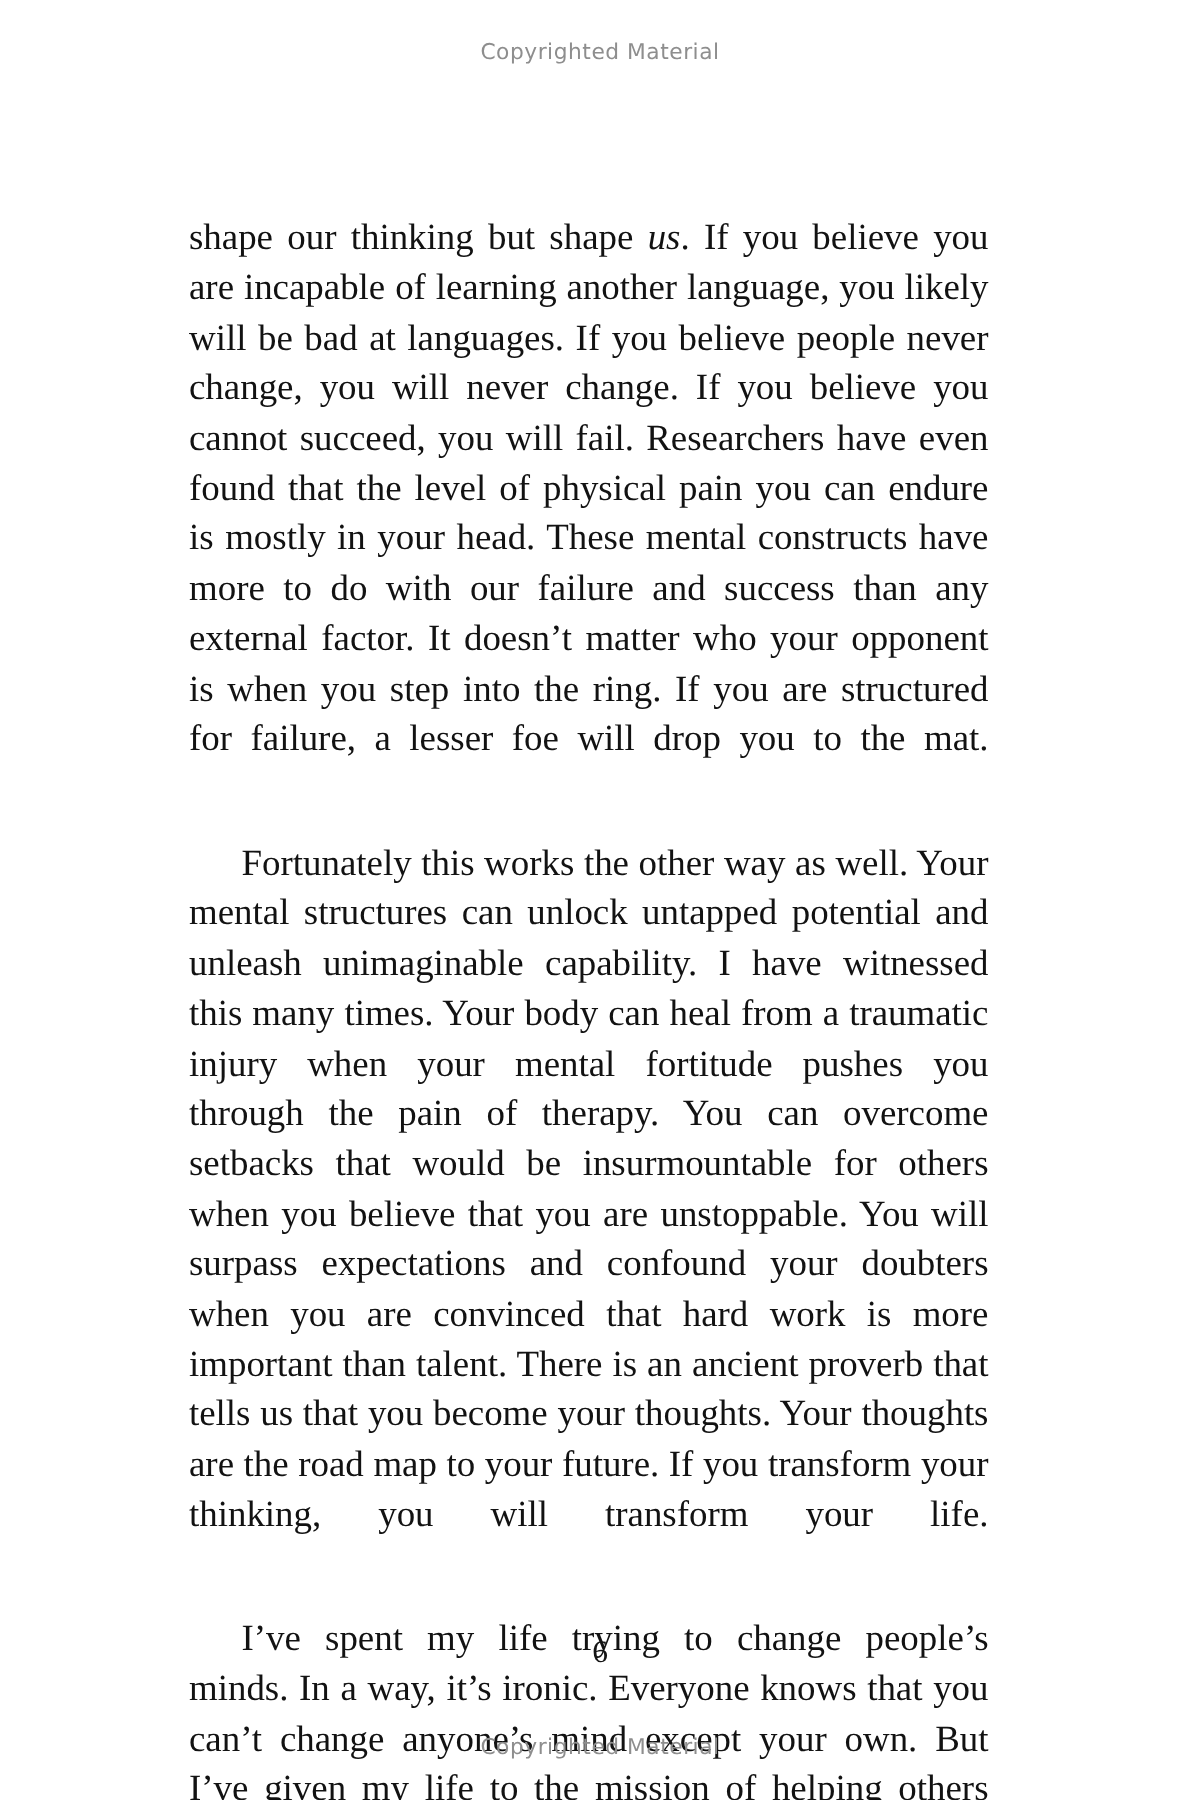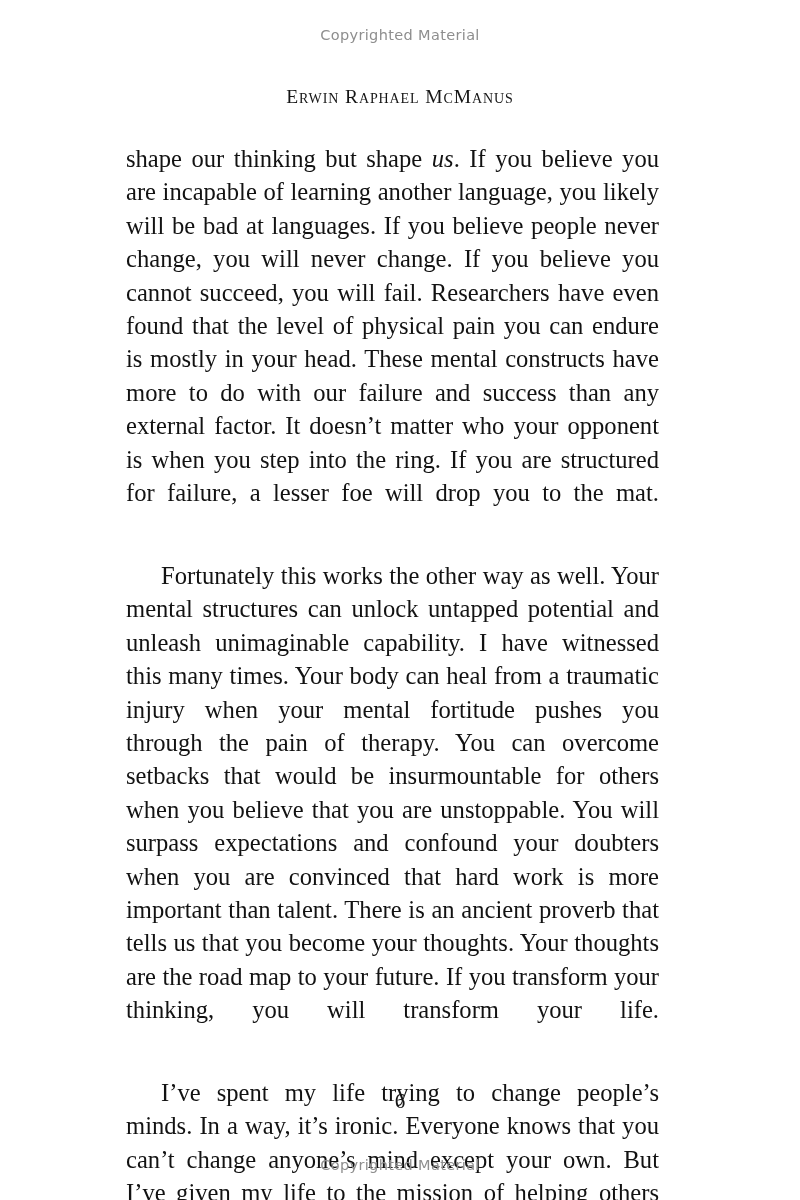--- a/index.html
+++ b/index.html
@@ -96,21 +96,20 @@
     color: #141414;
   }
 </style>
 </head>
 <body>
 
 <div class="page">
 
   <div class="watermark watermark-top">Copyrighted Material</div>
 
-  <div class="running-head">Erwin Raphael McManus</div>
 
   <div class="textblock">
 
     <p class="para cont"><span>shape our thinking but shape </span><span class="em-italic">us</span><span>. If you believe you are incapable of learning another language, you likely will be bad at languages. If you believe people never change, you will never change. If you believe you cannot succeed, you will fail. Researchers have even found that the level of physical pain you can endure is mostly in your head. These mental constructs have more to do with our failure and success than any external factor. It doesn’t matter who your opponent is when you step into the ring. If you are structured for failure, a lesser foe will drop you to the mat.</span></p>
 
     <p class="para indent">Fortunately this works the other way as well. Your mental structures can unlock untapped potential and unleash unimaginable capability. I have witnessed this many times. Your body can heal from a traumatic injury when your mental fortitude pushes you through the pain of therapy. You can overcome setbacks that would be insurmountable for others when you believe that you are unstoppable. You will surpass expectations and confound your doubters when you are convinced that hard work is more important than talent. There is an ancient proverb that tells us that you become your thoughts. Your thoughts are the road map to your future. If you transform your thinking, you will transform your life.</p>
 
     <p class="para indent no-stretch">I’ve spent my life trying to change people’s minds. In a way, it’s ironic. Everyone knows that you can’t change anyone’s mind except your own. But I’ve given my life to the mission of helping others become the best version of</p>
 
   </div>

